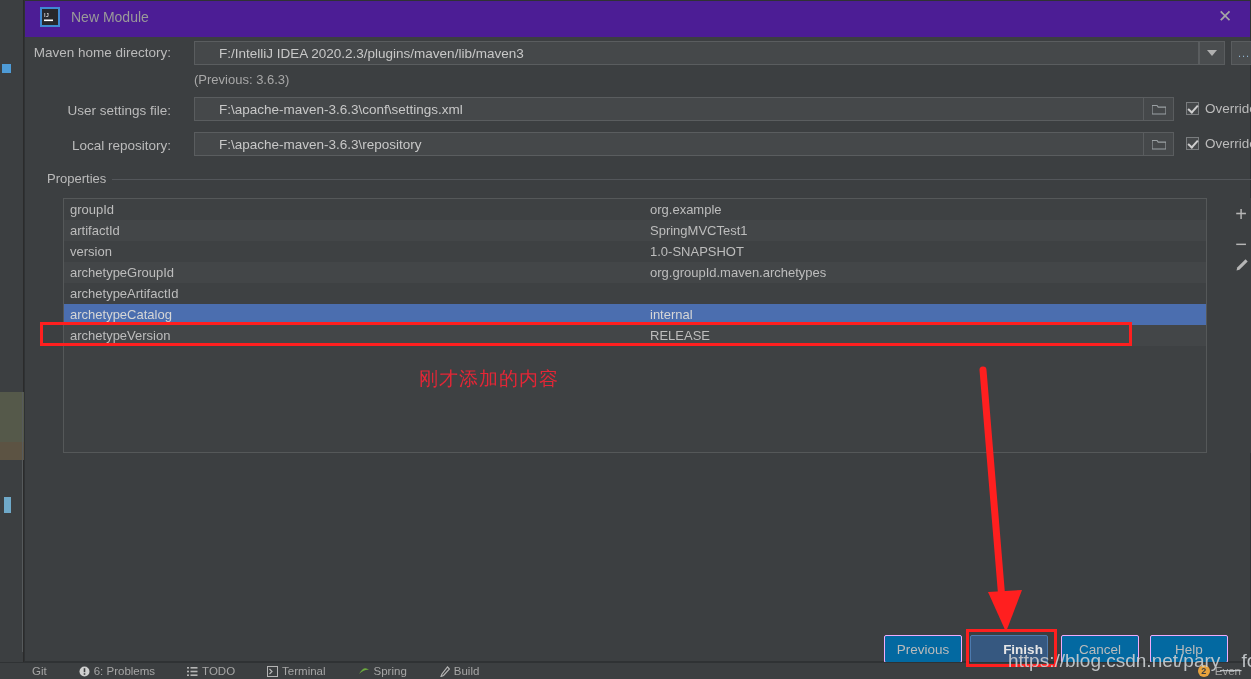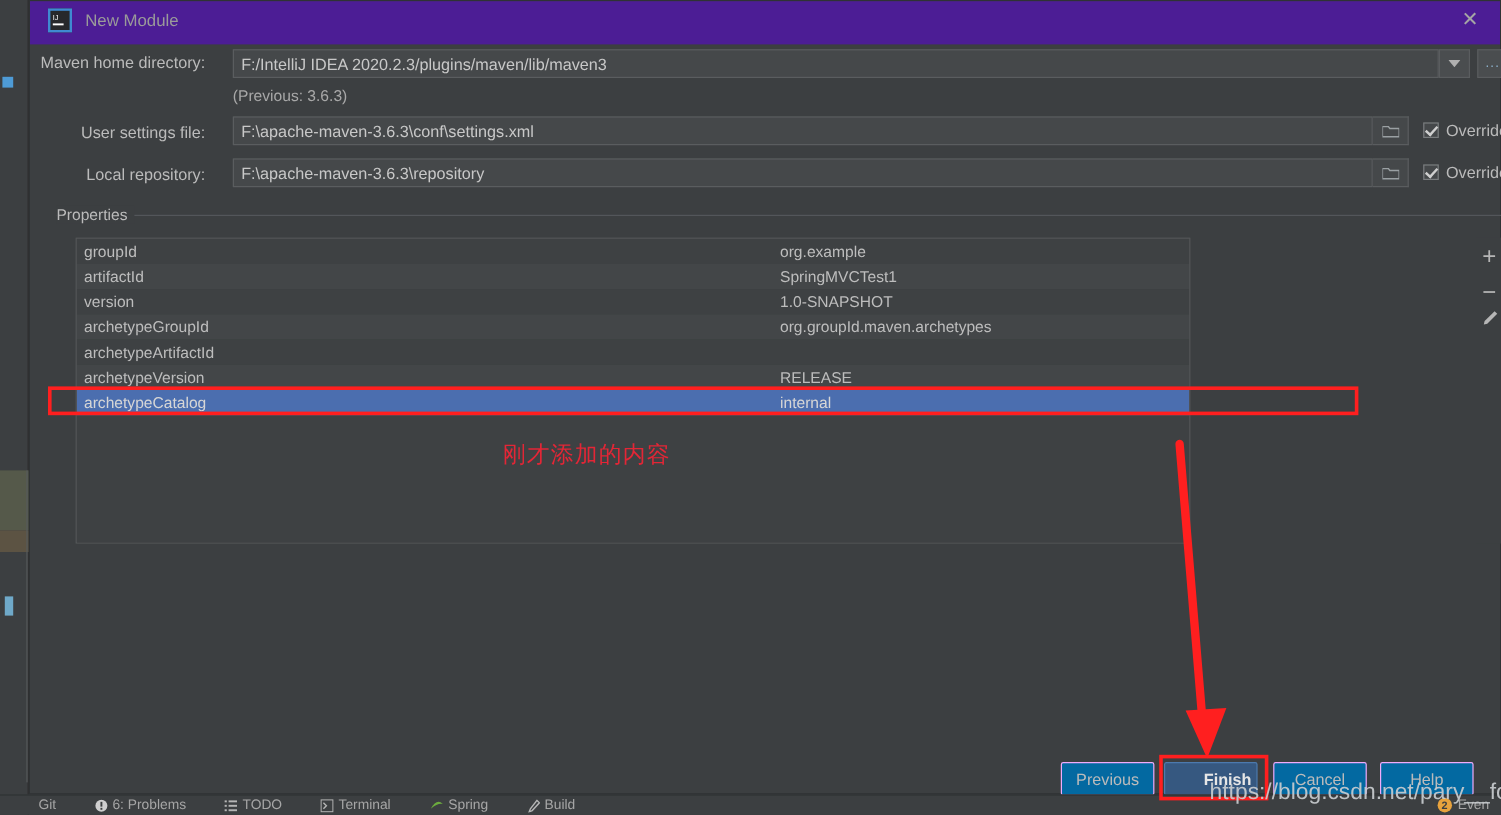--- a/index.html
+++ b/index.html
@@ -112,21 +112,21 @@
     color: #bbbbbb;
     font-size: 13.5px;
     white-space: nowrap;
   }
   .text-field {
     position: absolute;
     background: #45484a;
     border: 1px solid #5a5d5f;
     color: #c8c8c8;
     font-size: 13.5px;
-    padding: 0 6px;
+    padding: 0 24px;
     display: flex;
     align-items: center;
     height: 24px;
     overflow: hidden;
     white-space: nowrap;
   }
   .field-btn {
     position: absolute;
     background: #4a4d4f;
     border: 1px solid #5a5d5f;
@@ -184,21 +184,21 @@
     position: absolute;
     left: 22px; top: 178px;
     width: 1205px; height: 1px;
     background: #53565a;
     z-index: 1;
   }
 
   .table-wrap {
     position: absolute;
     left: 38px; top: 197px;
-    width: 929px; height: 255px;
+    width: 1144px; height: 255px;
     border: 1px solid #555859;
     background: #3c3f41;
     overflow: hidden;
   }
   .prop-row {
     position: relative;
     height: 21px;
     display: flex;
     align-items: center;
     font-size: 13px;
@@ -401,27 +401,27 @@
             <div class="prop-key">version</div>
             <div class="prop-val">1.0-SNAPSHOT</div>
           </div>
           <div class="prop-row even">
             <div class="prop-key">archetypeGroupId</div>
             <div class="prop-val">org.groupId.maven.archetypes</div>
           </div>
           <div class="prop-row odd">
             <div class="prop-key">archetypeArtifactId</div>
           </div>
+          <div class="prop-row sel">
+            <div class="prop-key">archetypeCatalog</div>
+            <div class="prop-val">internal</div>
+          </div>
           <div class="prop-row even">
             <div class="prop-key">archetypeVersion</div>
             <div class="prop-val">RELEASE</div>
-          </div>
-          <div class="prop-row sel">
-            <div class="prop-key">archetypeCatalog</div>
-            <div class="prop-val">internal</div>
           </div>
         </div>
       <div class="table-filler"></div>
     </div>
 
     <div class="side-tools">
       <div class="tool-btn" style="top:5px; font-size:20px;">+</div>
       <div class="tool-btn" style="top:35px; font-size:20px;">−</div>
       <div class="tool-btn" style="top:56px;">
         <svg width="15" height="15" viewBox="0 0 15 15">

